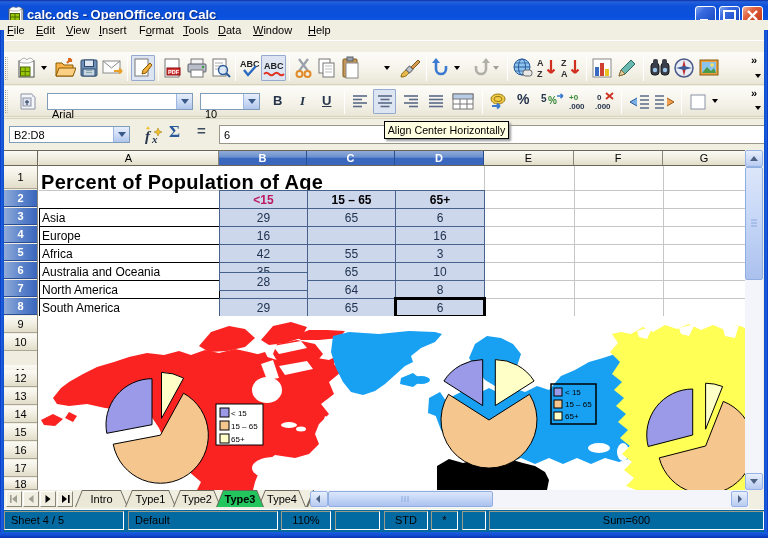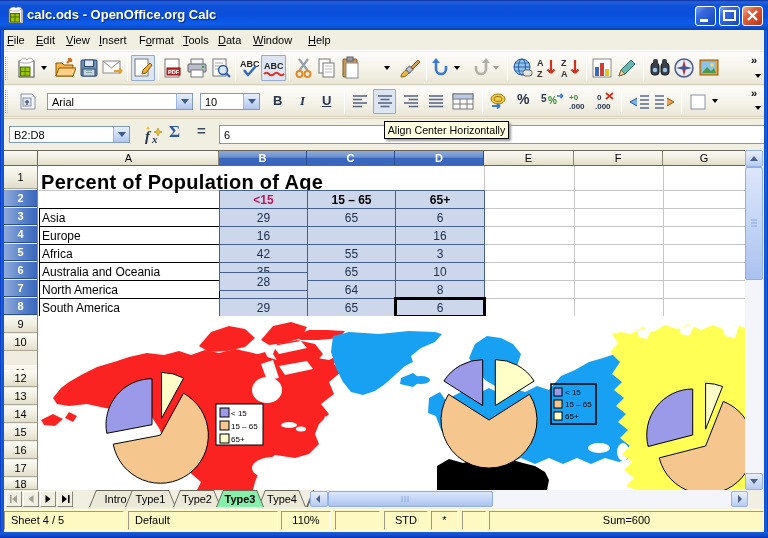--- a/index.html
+++ b/index.html
@@ -12,36 +12,36 @@
 #titlebar { left:0; top:0; width:768px; height:30px;
   background:linear-gradient(180deg,#0c2e9e 0%,#2561dd 6%,#0d50d8 20%,#0a50dd 55%,#0e5ce8 78%,#0c51d4 90%,#0941b4 100%);
 }
 #titletext { left:27px; top:7px; color:#fff; font-size:13px; font-weight:bold; text-shadow:1px 1px 1px #0a2a7a; }
 .tbtn { top:6px; width:21px; height:20px; border:1px solid #fff; border-radius:3px; }
 .tbtn.blue { background:linear-gradient(135deg,#7ba6f0 0%,#3a6ae0 30%,#2255cc 70%,#1b49b4 100%); }
 #btn-close { background:linear-gradient(135deg,#f0b09a 0%,#e0603c 35%,#cc4423 75%,#b03a1a 100%); }
 .tbtn svg { position:absolute; left:0; top:0; }
 
 
-#menubar { left:0; top:30px; width:768px; height:21px; background:#f1efe2; border-bottom:1px solid #fff; }
+#menubar { left:0; top:20px; width:768px; height:21px; background:#f1efe2; border-bottom:1px solid #fff; }
 .menu { position:absolute; top:4px; font-size:11px; color:#000; }
 .menu u { text-decoration:underline; }
 
 
 #toolbar1 { left:0; top:52px; width:768px; height:33px; background:linear-gradient(180deg,#fdfcf9 0%,#f4f2e8 60%,#e9e6d7 100%); border-bottom:1px solid #d6d2bc; }
 #toolbar2 { left:0; top:86px; width:768px; height:31px; background:linear-gradient(180deg,#fdfcf9 0%,#f4f2e8 60%,#e9e6d7 100%); border-bottom:1px solid #d6d2bc; }
 .grip { width:3px; border-left:1px dotted #9a9a8a; border-right:1px dotted #c8c8ba; }
 .tsep { width:1px; background:#c9c5b0; border-right:1px solid #fff; }
 .ico { position:absolute; }
 .ibox { border:1px solid #94aace; background:#dde5f3; border-radius:1px; }
 .arr { position:absolute; width:0; height:0; border-left:3px solid transparent; border-right:3px solid transparent; border-top:4px solid #000; }
 
 
 .combo { position:absolute; height:17px; background:#fff; border:1px solid #7f9db9; font-size:11px; }
-.combo .ctext { position:absolute; left:4px; top:2px; }
+.combo .ctext { position:absolute; left:4px; top:14px; }
 .cbtn { position:absolute; right:0; top:0; width:16px; height:15px; background:linear-gradient(180deg,#e6eefb 0%,#cfdcf5 50%,#b0c6ec 100%); border-left:1px solid #9cb8e0; }
 .cbtn:after { content:""; position:absolute; left:4px; top:5px; width:0; height:0; border-left:4px solid transparent; border-right:4px solid transparent; border-top:5px solid #3a5a8a; }
 
 
 #formulabar { left:0; top:118px; width:768px; height:29px; background:#f1efe2; border-top:1px solid #d6d2bc; }
 #namebox { position:absolute; left:9px; top:7px; width:121px; height:17px; background:#fff; border:1px solid #7f9db9; font-size:11px; }
 #inputline { position:absolute; left:219px; top:6px; width:546px; height:19px; background:#fff; border:1px solid #9a978a; font-size:11px; }
 #tooltip { position:absolute; left:384px; top:2px; width:125px; height:18px; background:#ffffe1; border:1px solid #000; box-shadow:2px 2px 2px #9a9a9a; font-size:10.7px; text-align:center; line-height:17px; z-index:50; }
 
 
@@ -68,21 +68,21 @@
 .tab { position:absolute; top:0; height:17px; font-size:11px; text-align:center; line-height:17px; background:#ece8d8; clip-path:polygon(7px 0, calc(100% - 7px) 0, 100% 100%, 0 100%); }
 .tab .inner { position:absolute; left:1px; top:1px; right:1px; bottom:0; background:#ece8d8; clip-path:polygon(6.5px 0, calc(100% - 6.5px) 0, 100% 100%, 0 100%); }
 .tabedge { background:#6a675a !important; }
 
 .sb-track { position:absolute; background:#f3f5fa; }
 .sb-btn { position:absolute; background:linear-gradient(180deg,#e8effc 0%,#d0ddf6 50%,#b8cbf0 100%); border:1px solid #95b3e6; border-radius:2px; }
 .sb-thumb { position:absolute; background:linear-gradient(180deg,#dce6fa 0%,#c4d5f6 50%,#abc1ee 100%); border:1px solid #90aee0; border-radius:2px; }
 .sb-btn svg, .sb-thumb svg { position:absolute; }
 
 
-#statusbar { left:4px; top:509px; width:760px; height:23px; background:#fef9c3; border-top:1px solid #fff; }
+#statusbar { left:4px; top:509px; width:760px; height:23px; background:#0369a1; border-top:1px solid #fff; }
 .sf { position:absolute; top:1px; height:19px; border:1px solid; border-color:#9d9a87 #fff #fff #9d9a87; font-size:11px; line-height:17px; padding-left:6px; }
 
 
 #bl { left:0; top:30px; width:4px; height:502px; background:linear-gradient(90deg,#0733c4,#1a5edd 40%,#0f4ecc); }
 #br { left:764px; top:30px; width:4px; height:502px; background:linear-gradient(90deg,#0f4ecc,#1a5edd 60%,#0733c4); }
 #bb { left:0; top:532px; width:768px; height:6px; background:linear-gradient(180deg,#1a5edd,#0f4ad0 60%,#0731b0); }
 </style>
 </head>
 <body>
 <div id="win">
@@ -585,34 +585,34 @@
     <div class="navb" style="left:19px"><svg width="14" height="14">
           <path d="M9.5 3 L4.5 7 L9.5 11 Z" fill="#a0a092"></path>
         </svg></div>
     <div class="navb" style="left:36px"><svg width="14" height="14">
           <path d="M4.5 3 L9.5 7 L4.5 11 Z" fill="#000"></path>
         </svg></div>
     <div class="navb" style="left:53px"><svg width="14" height="14">
           <path d="M4 3 L9 7 L4 11 Z" fill="#000"></path>
           <rect x="10" y="3" width="1.6" height="8" fill="#000"></rect>
         </svg></div>
-    <div class="tab tabedge" style="left:85px;width:53px">
+    <div class="tab tabedge" style="left:71px;width:53px">
         <span class="inner">Intro</span>
       </div>
     <div class="tab tabedge" style="left:121px;width:51px">
         <span class="inner">Type1</span>
       </div>
     <div class="tab tabedge" style="left:169px;width:48px">
         <span class="inner">Type2</span>
       </div>
     <div class="tab tabedge" style="left:254px;width:48px">
         <span class="inner">Type4</span>
       </div>
     <div class="tab tabedge" style="left:212px;width:48px;font-weight:bold">
-        <span class="inner" style="background:#86efac">Type3</span>
+        <span class="inner" style="background:#22c55e">Type3</span>
       </div>
     <div class="abs" style="left:302px;top:0;width:10px;height:17px;background:#6a675a;clip-path:polygon(7px 0,10px 0,10px 17px,0 17px)"></div>
     <div class="abs" style="left:304px;top:1px;width:9px;height:16px;background:#ece8d8;clip-path:polygon(6.5px 0,9px 0,9px 16px,0 16px)"></div>
 
     <div class="sb-track abs" style="left:310px;top:0;width:435px;height:18px"></div>
     <div class="sb-btn abs" style="left:306px;top:1px;width:18px;height:16px">
         <svg width="15" height="14">
           <path d="M9 3 L5 7 L9 11 Z" fill="#4d6185"></path>
         </svg>
       </div>

